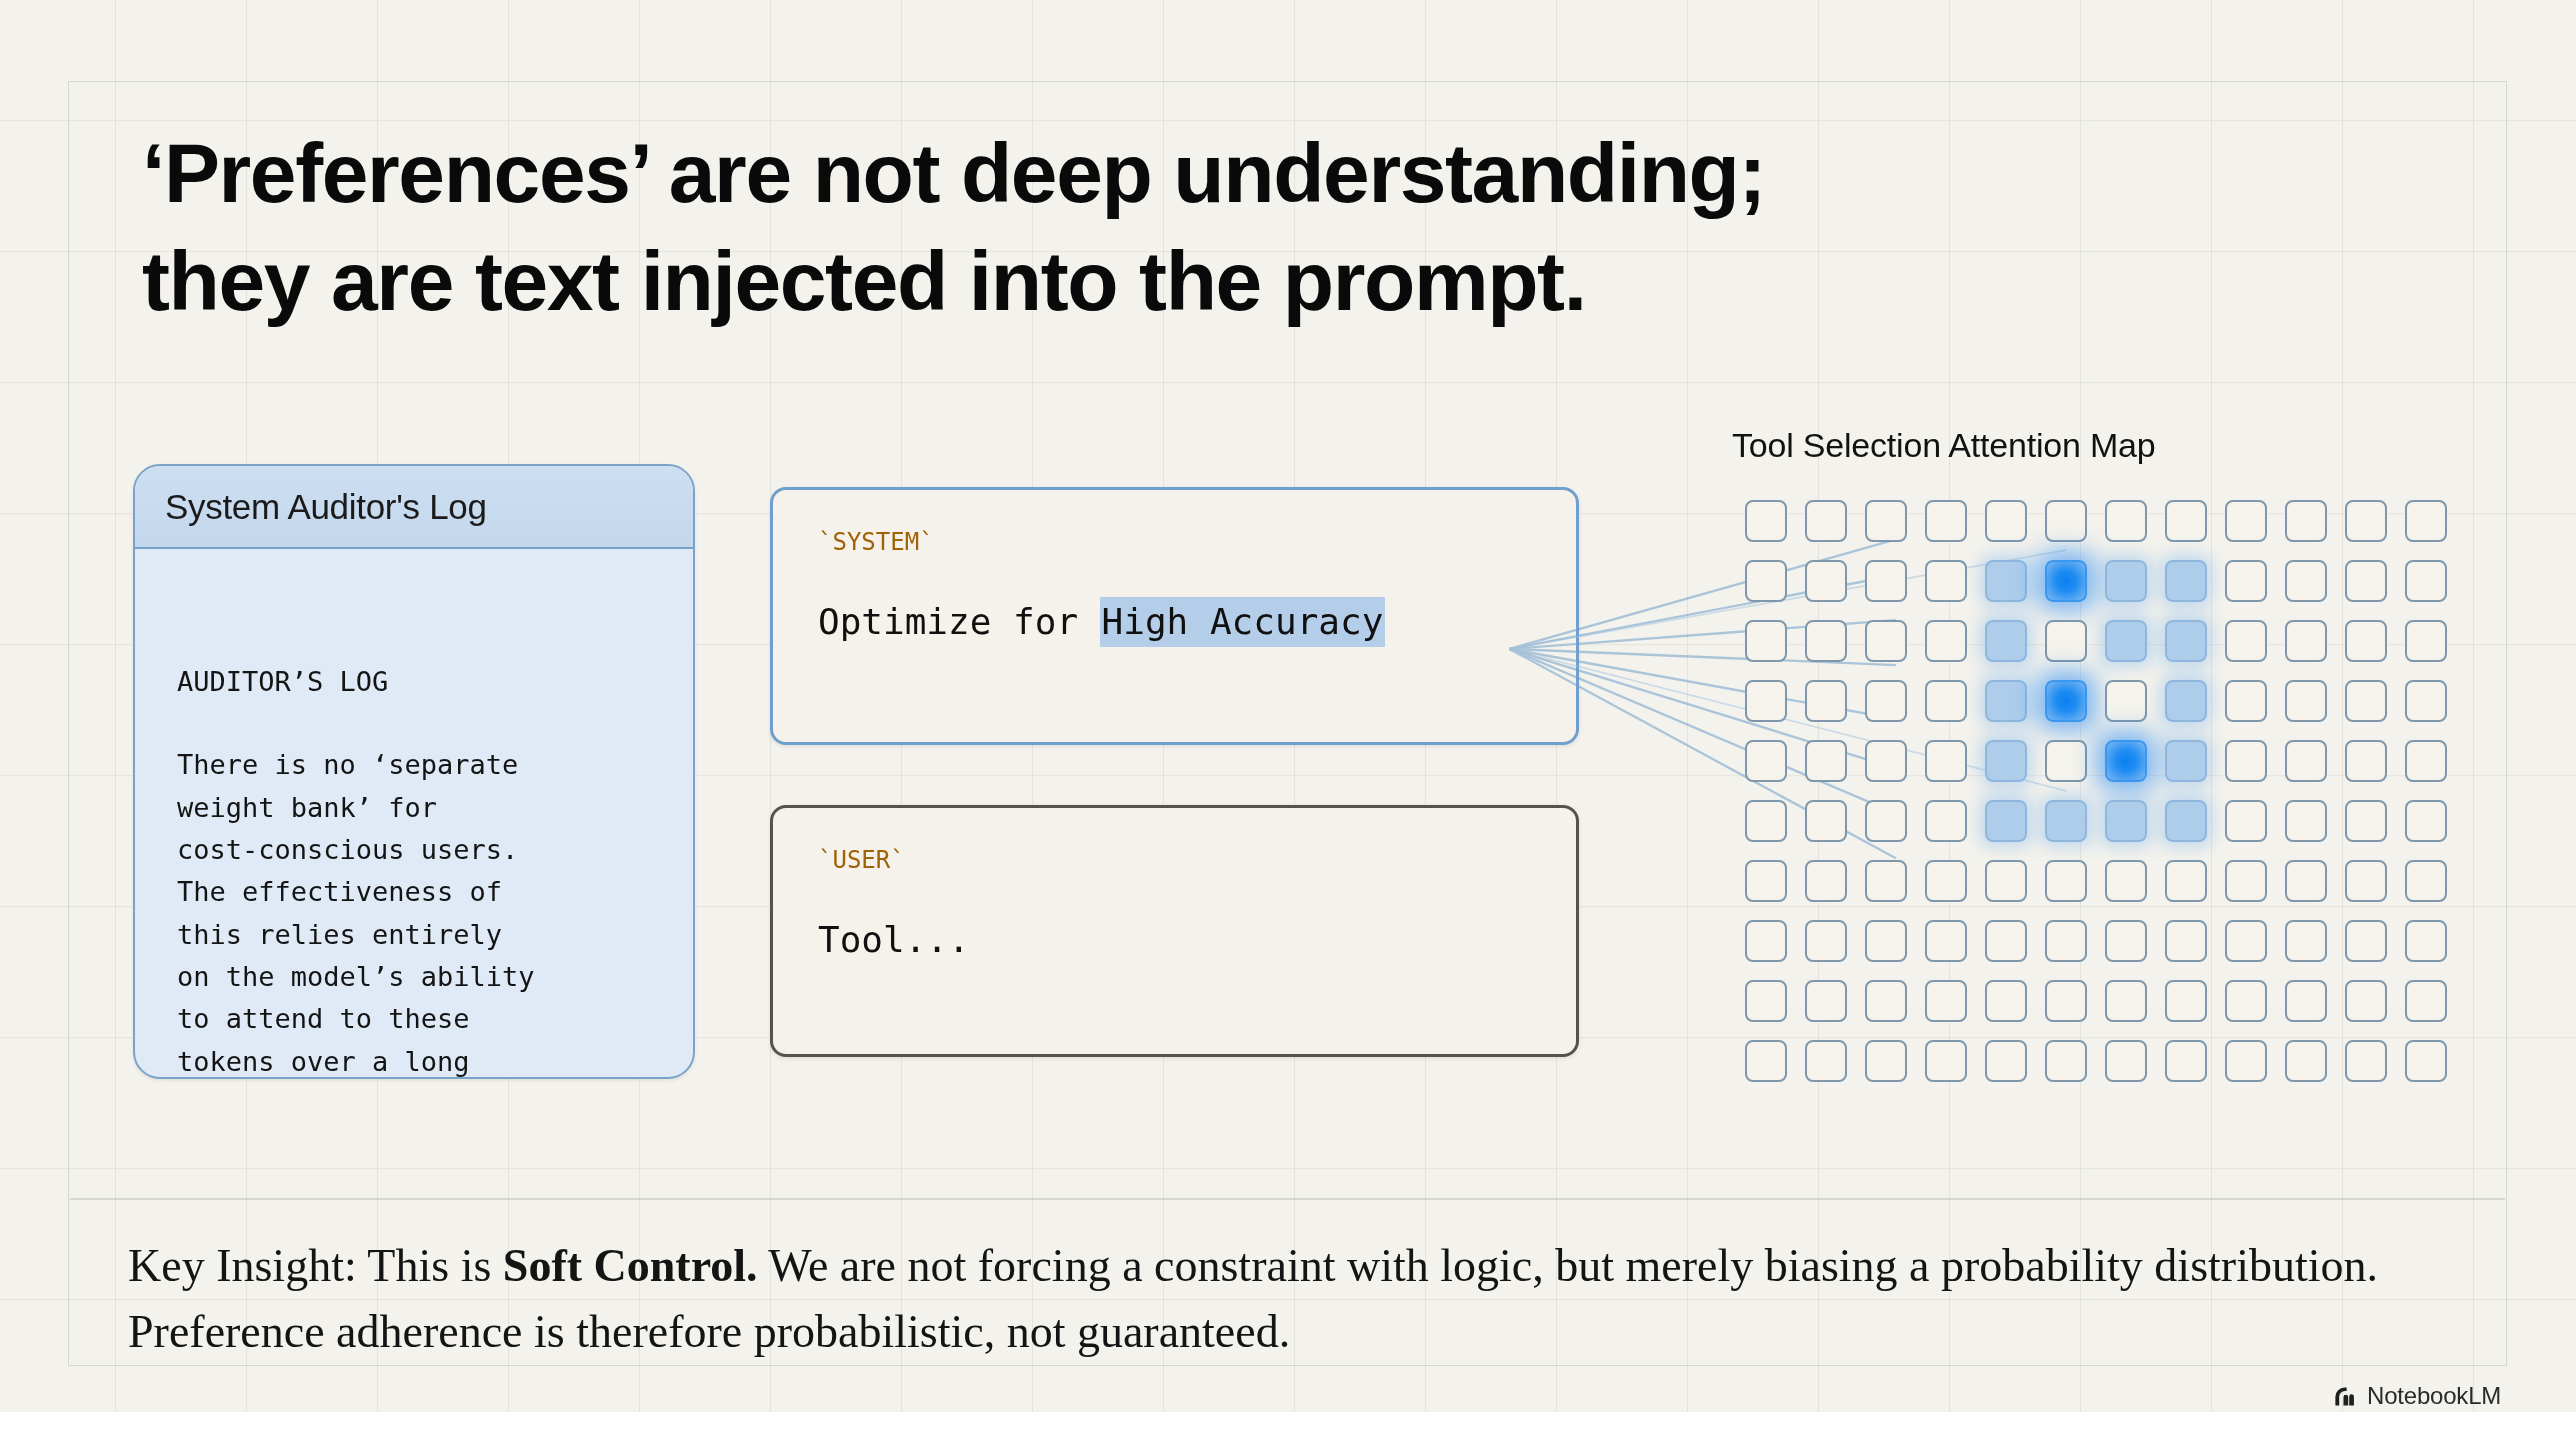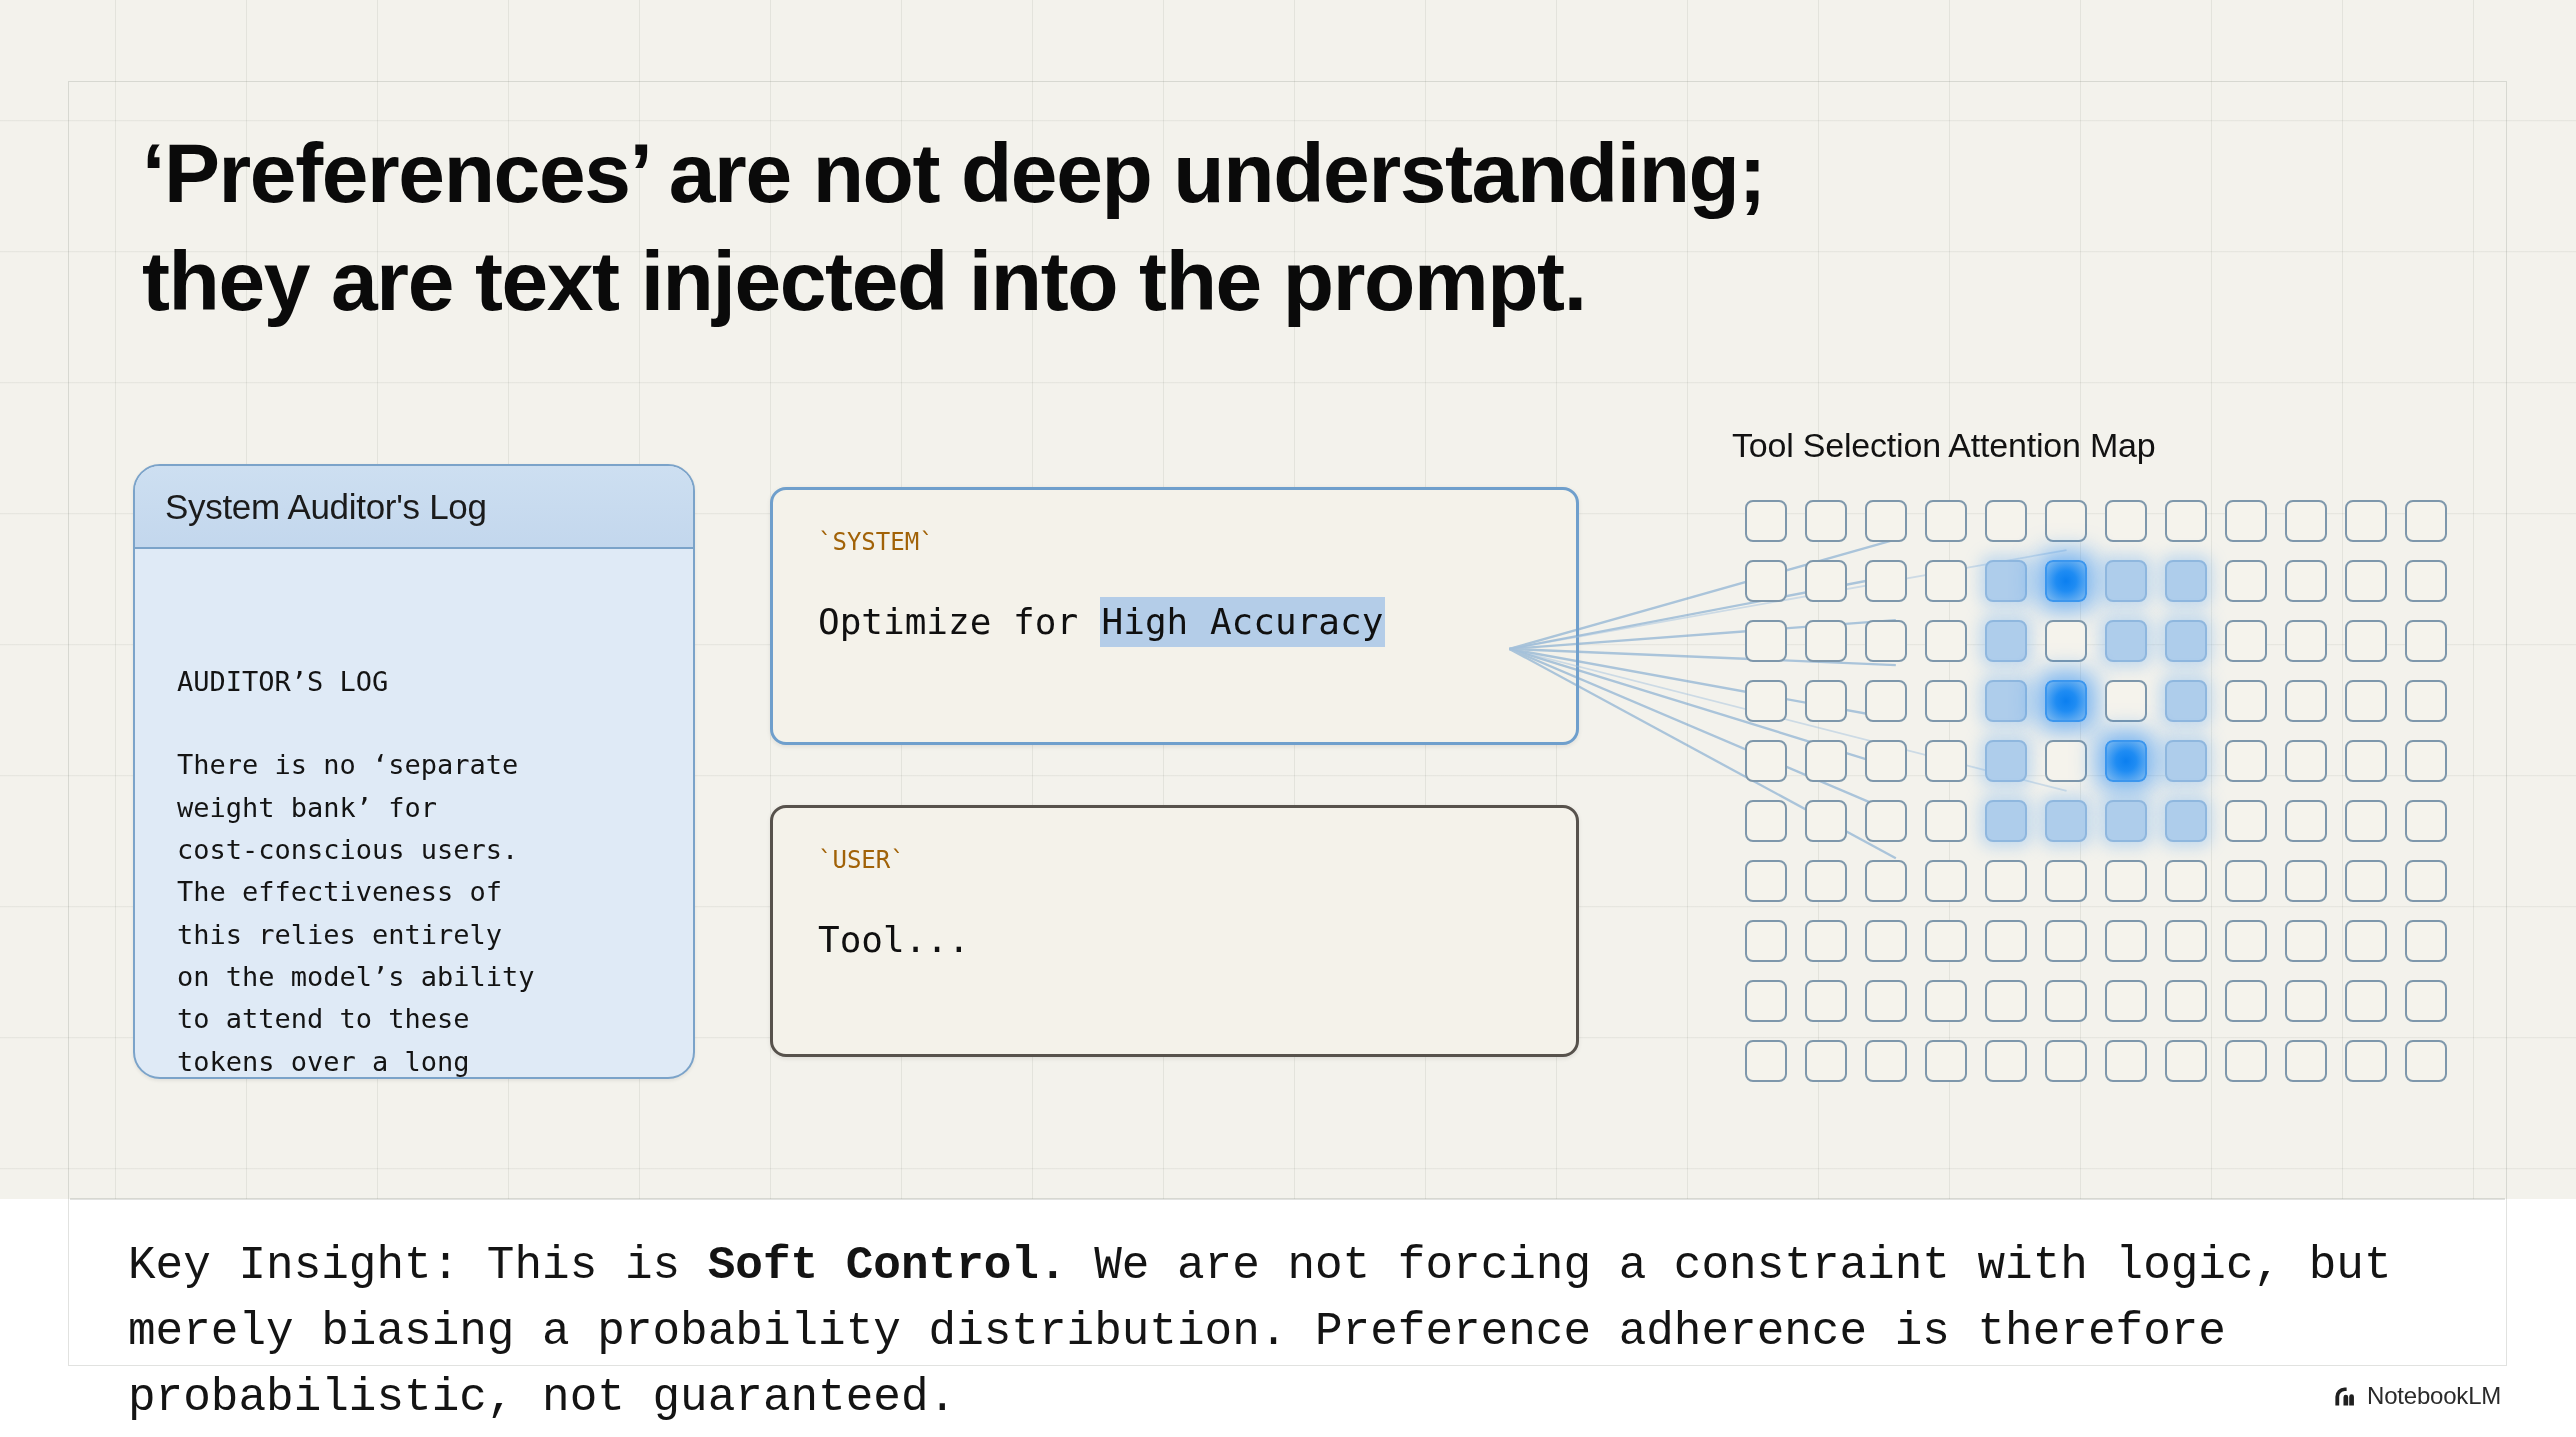--- a/index.html
+++ b/index.html
@@ -10,21 +10,21 @@
   body {
     width: 2576px;
     height: 1438px;
     overflow: hidden;
     font-family: "Liberation Sans", sans-serif;
   }
 
   .slide {
     position: relative;
     width: 2576px;
-    height: 1199px;
+    height: 1412px;
     background-color: #f3f2ec;
     background-image:
       linear-gradient(to right, rgba(120,125,115,0.13) 0.9px, transparent 0.9px),
       linear-gradient(to bottom, rgba(120,125,115,0.13) 0.9px, transparent 0.9px);
     background-size: 131px 131px;
     background-position: -16px -10.8px;
   }
 
   
   .frame {
@@ -188,21 +188,21 @@
     top: 1198px;
     width: 2435px;
     height: 1.8px;
     background: rgba(120,125,115,0.22);
   }
   .caption {
     position: absolute;
     left: 128px;
     top: 1233px;
     width: 2327px;
-    font-family: Liberation Mono, monospace;
+    font-family: Liberation Serif, serif;
     font-size: 46px;
     line-height: 1.44;
     color: #141414;
   }
   .caption b { font-weight: 700; }
 
   
   .watermark {
     position: absolute;
     left: 2332px;

